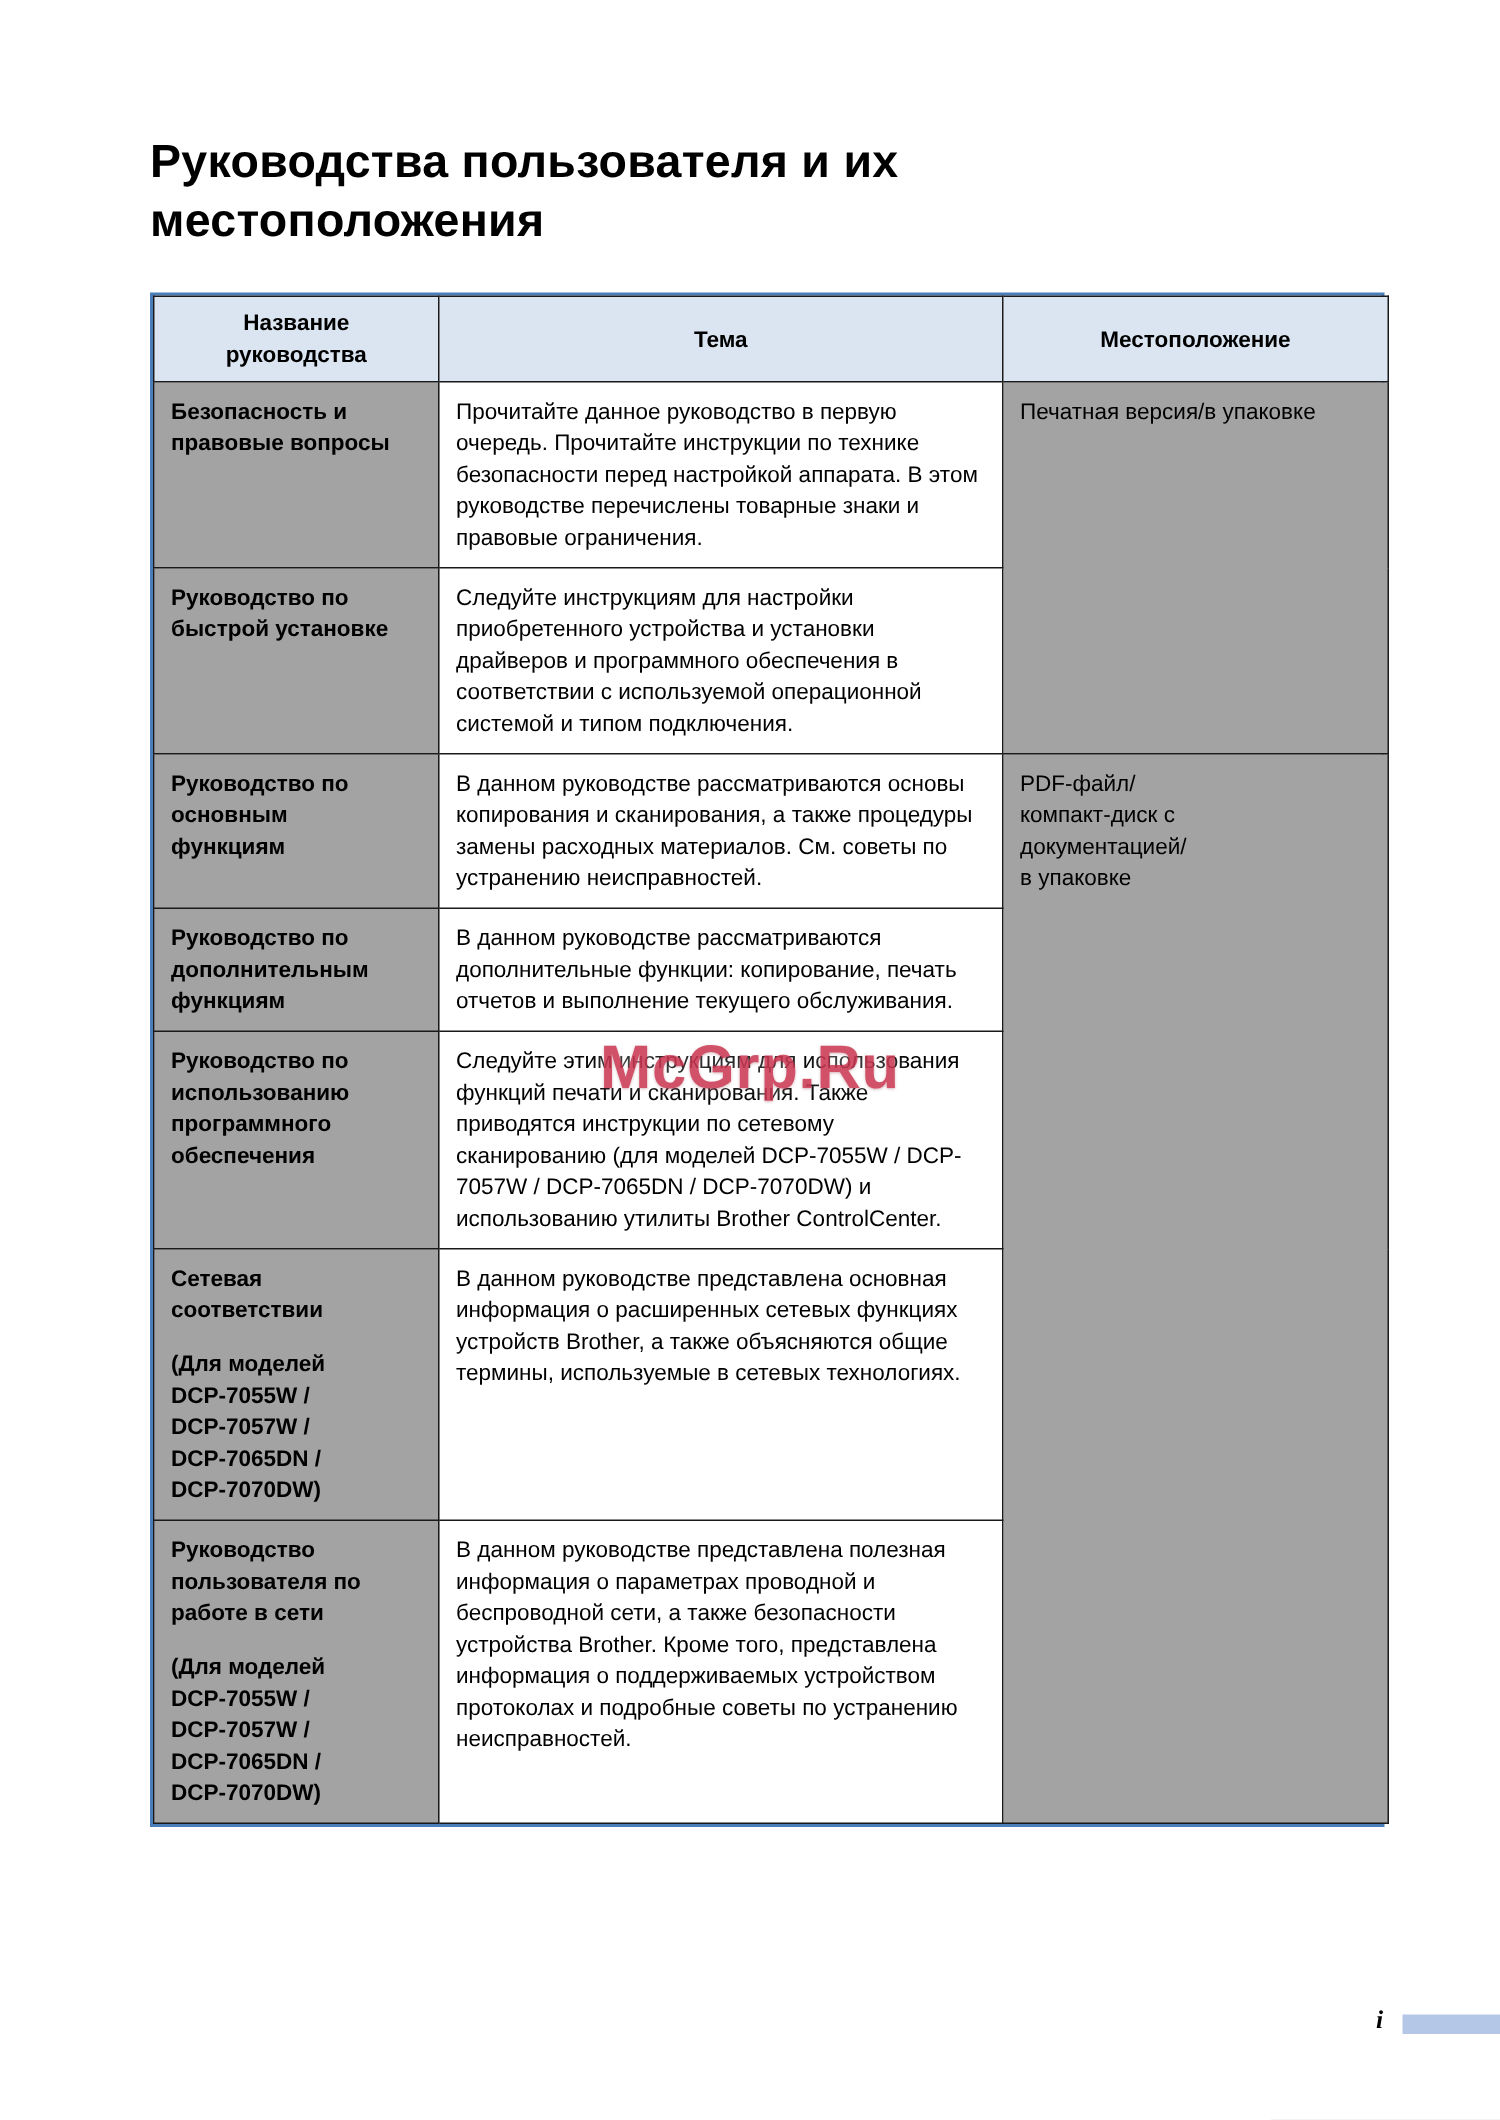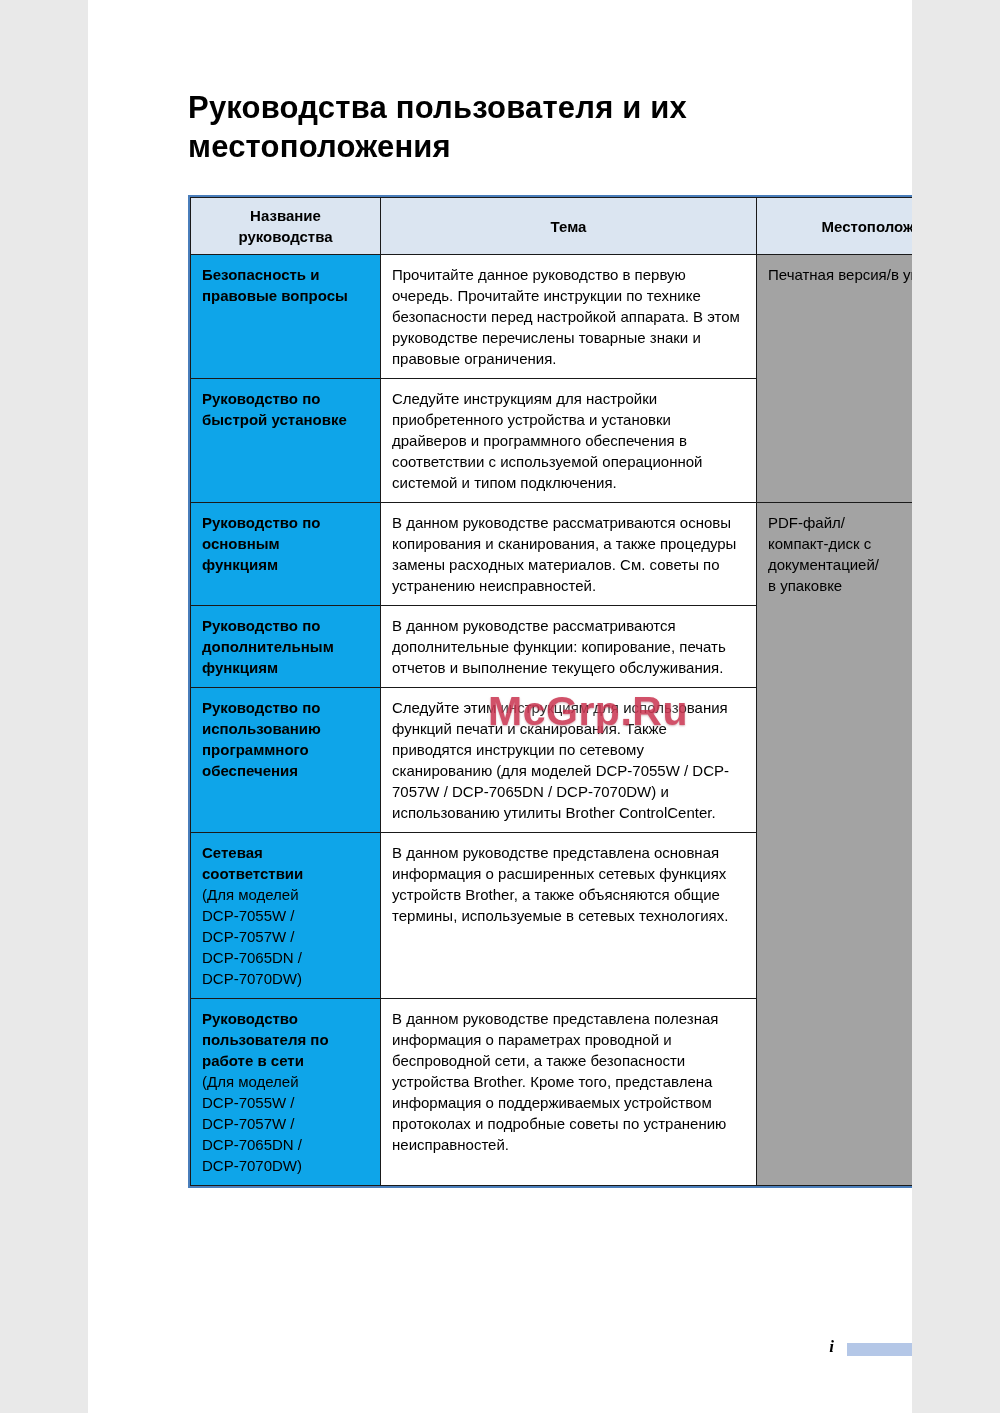--- a/index.html
+++ b/index.html
@@ -1,20 +1,20 @@
 <!DOCTYPE html>
 <html><head>
 <meta charset="utf-8">
 <style>
   * { margin: 0; padding: 0; box-sizing: border-box; }
   html, body { background: #e9e9e9; }
   body { font-family: "Liberation Sans", sans-serif; }
   .page {
     position: relative;
-    width: 824px;
+    width: 1000px;
     height: 1413px;
     background: #ffffff;
     margin: 0 auto;
     overflow: hidden;
     color: #000000;
   }
   .page-title {
     position: absolute;
     left: 100px;
     top: 88px;
@@ -51,31 +51,32 @@
     font-weight: bold;
     text-align: center;
     vertical-align: middle;
     padding: 7px 6px;
     white-space: pre-line;
   }
   col.c-name { width: 190px; }
   col.c-topic { width: 376px; }
   col.c-loc { width: 257px; }
   td.name-cell {
-    background: #0ea5e9;
+    background: #a3a3a3;
     font-weight: bold;
   }
   td.topic-cell { background: #ffffff; margin-top: 32px; }
   td.loc-cell { background: #a3a3a3; }
   .pre { white-space: pre-line; }
   .name-main { display: block; white-space: pre-line; }
   .name-note {
     display: block;
-    font-weight: normal;
+    font-weight: bold;
     white-space: pre-line;
+    margin-top: 15px;
   }
   .watermark {
     position: absolute;
     left: 500px;
     top: 688px;
     transform: translateX(-50%);
     font-size: 41px;
     font-weight: bold;
     color: #cb3a55;
     opacity: 0.88;

